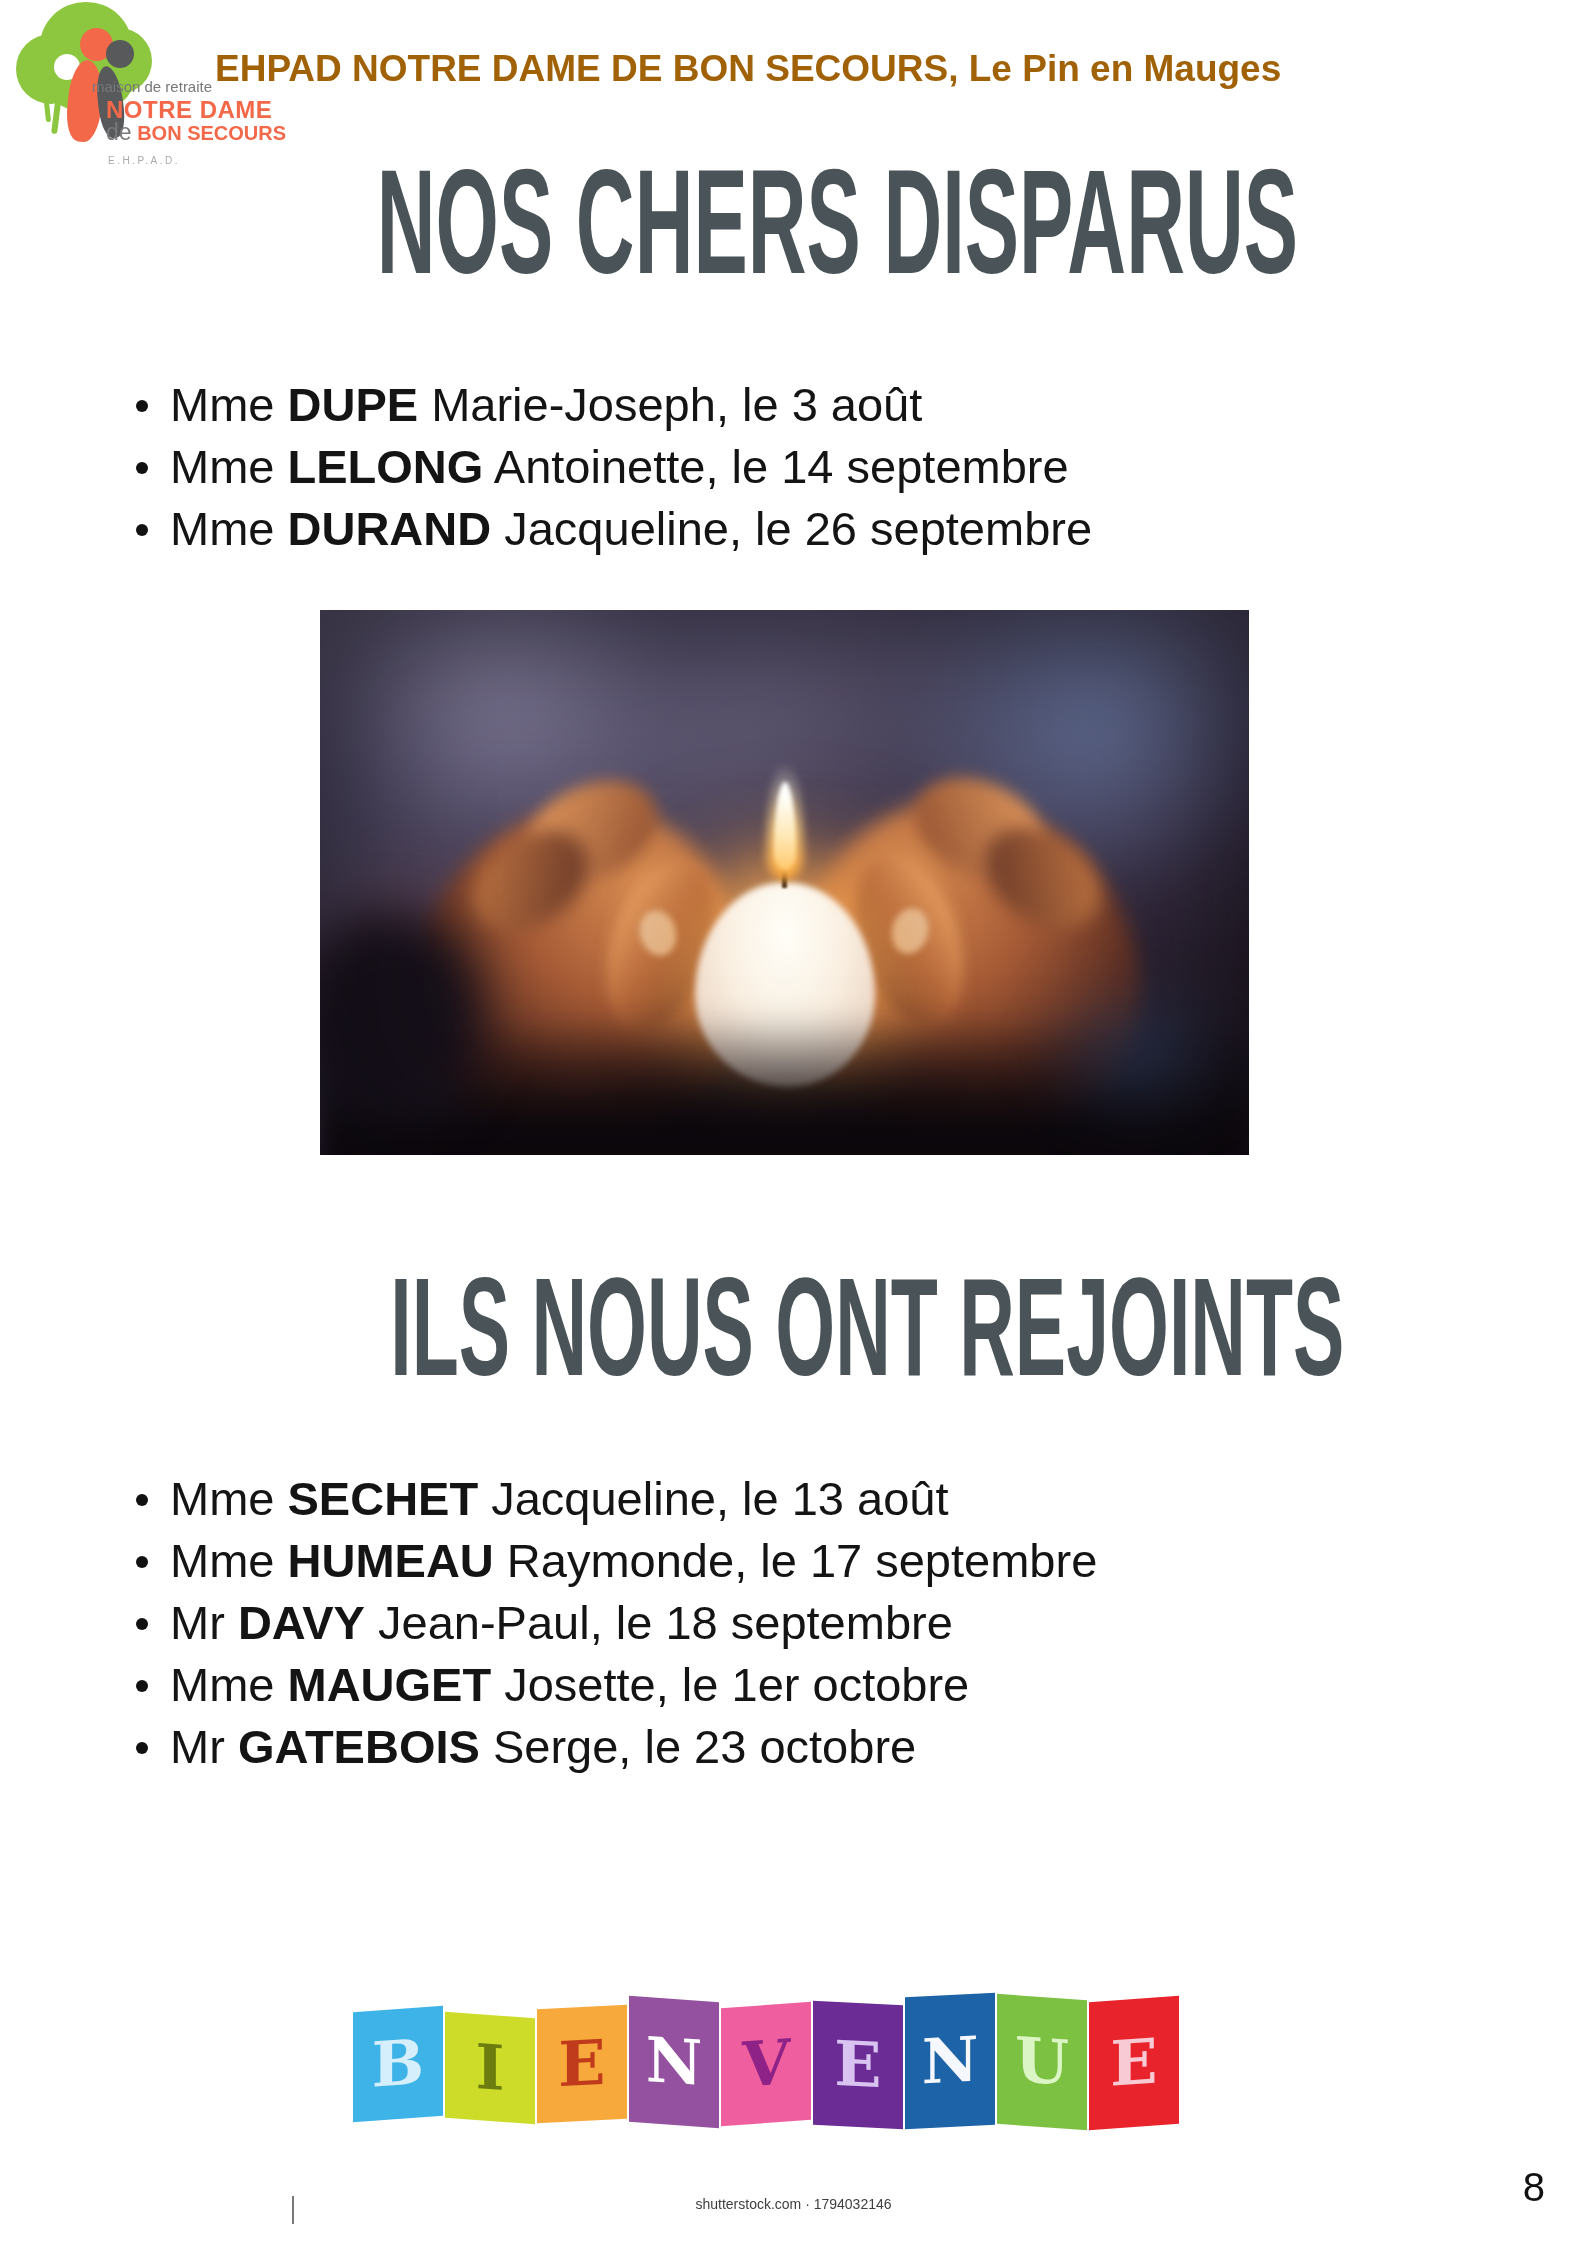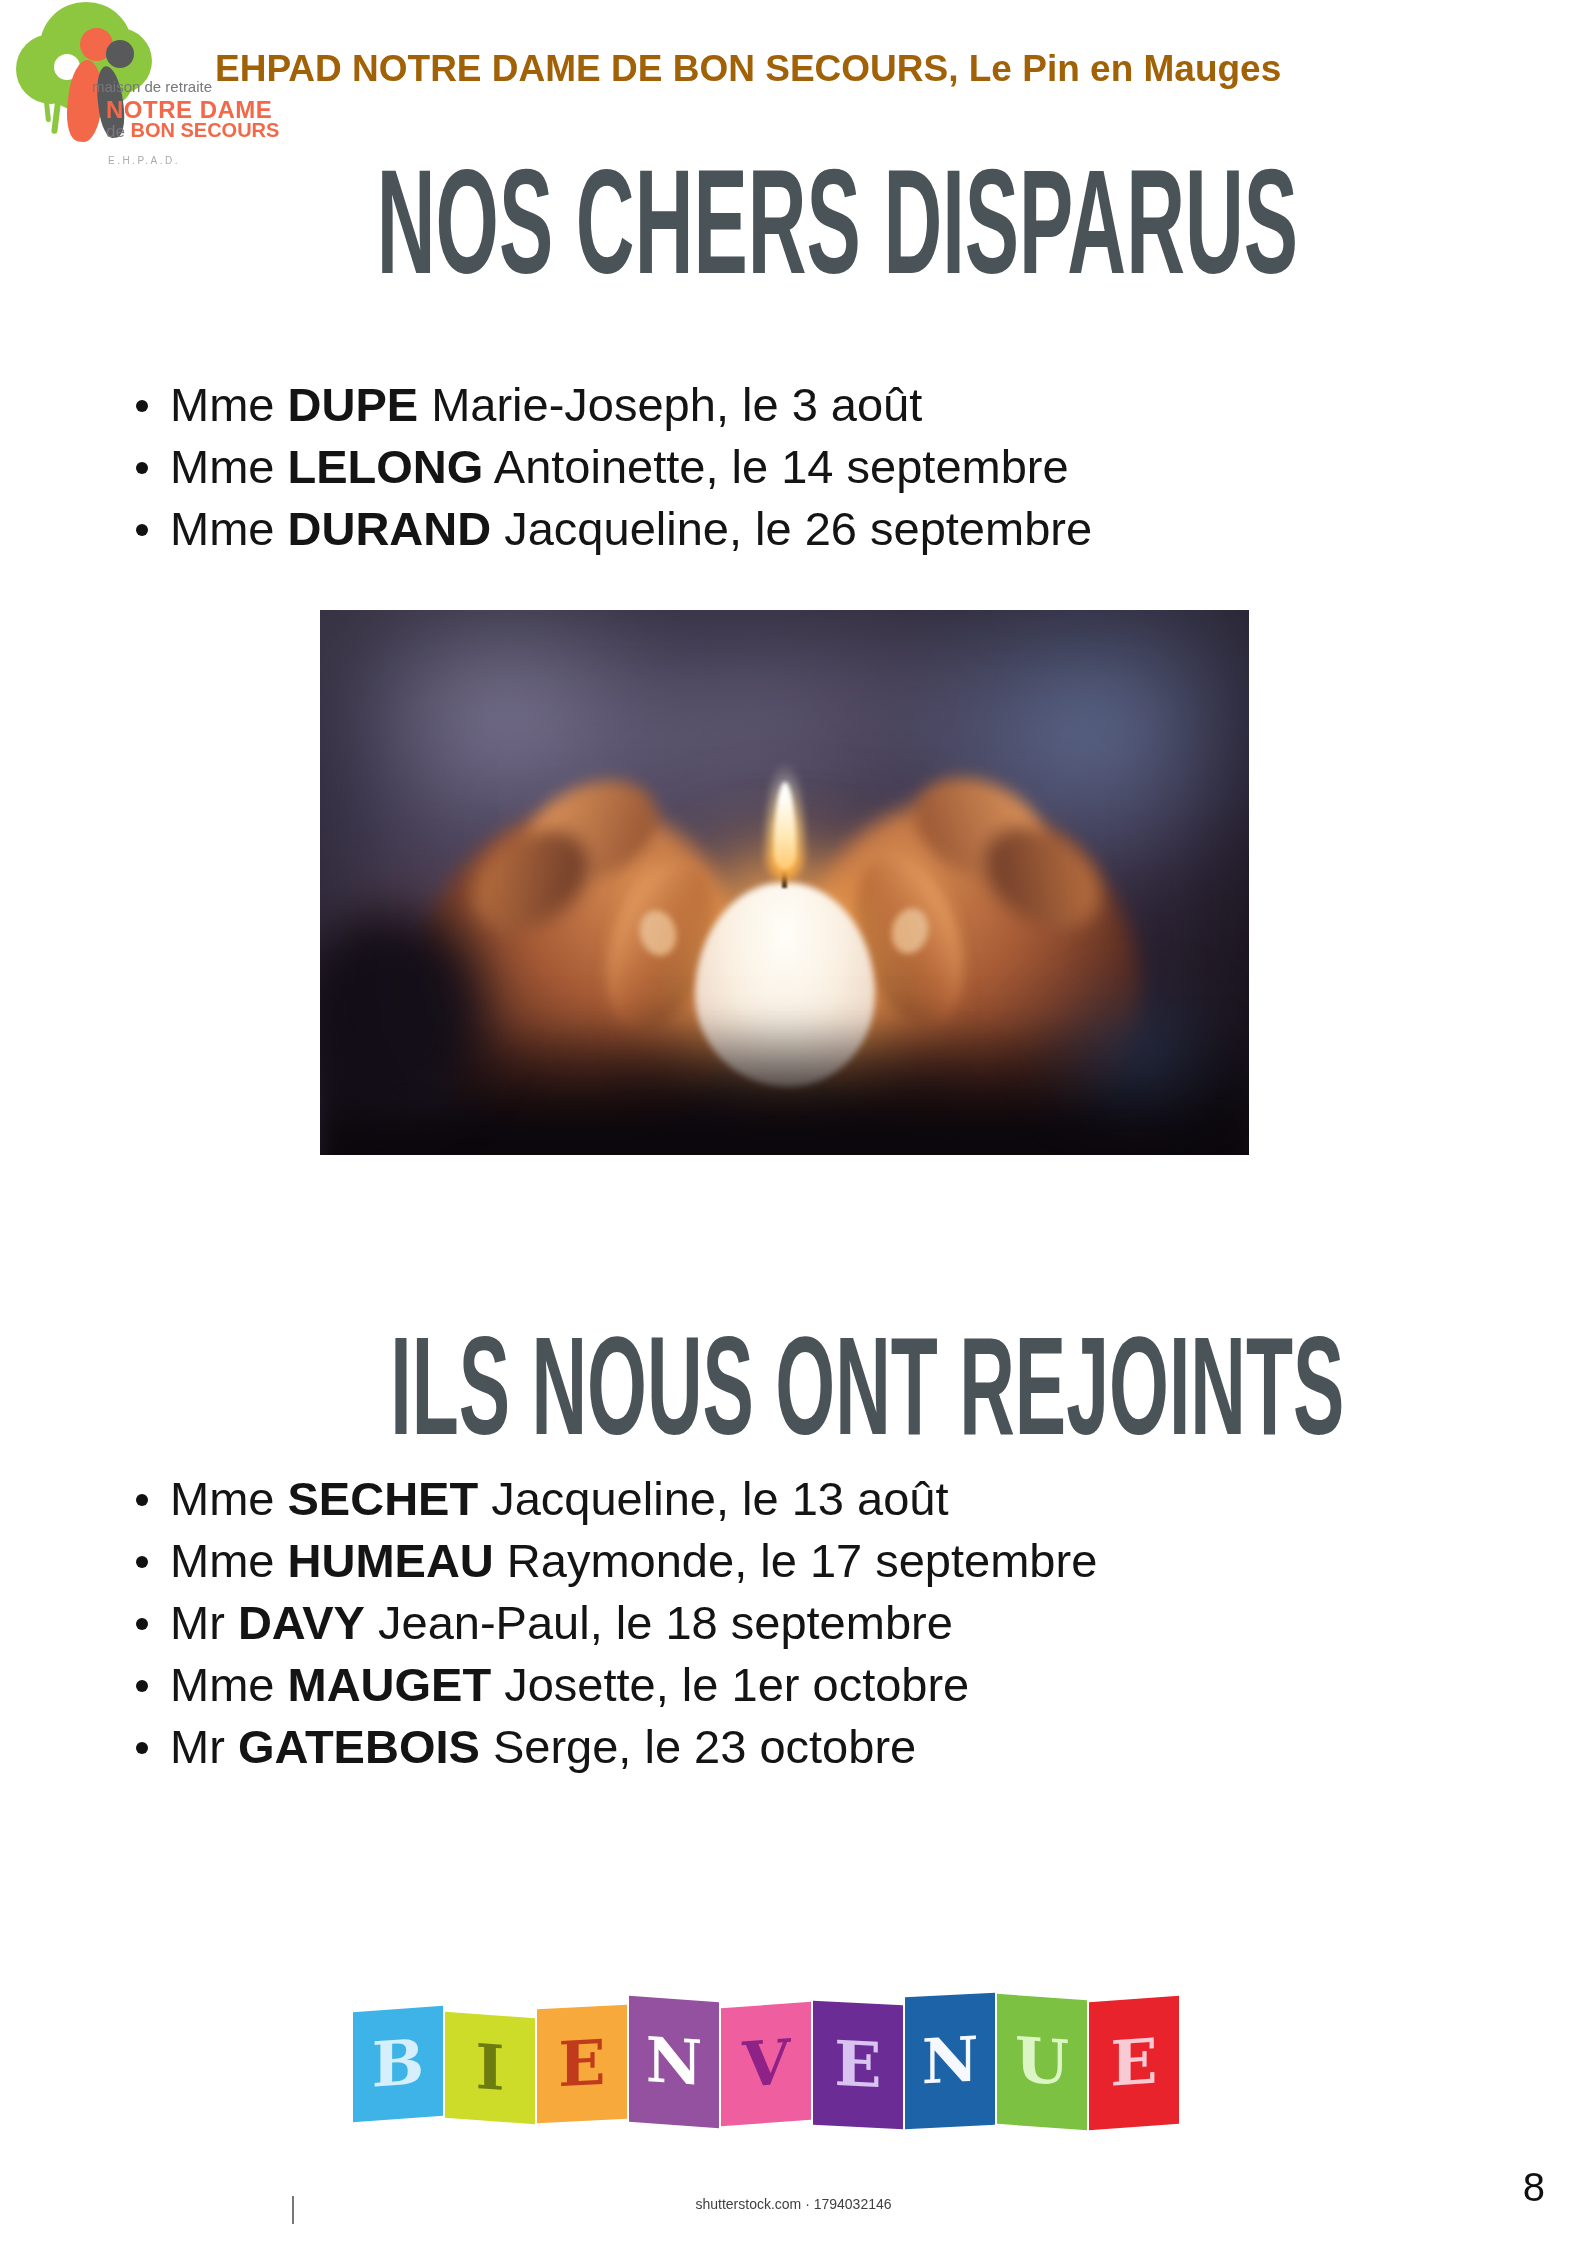--- a/index.html
+++ b/index.html
@@ -18,34 +18,34 @@
   .hole{left:44px; top:54px; width:26px; height:26px; border-radius:50%; background:#ffffff;}
   .stem1{left:44px; top:86px; width:6px; height:48px; border-radius:3px; background:#8dc63f; transform:rotate(7deg);}
   .stem2{left:34px; top:82px; width:5px; height:40px; border-radius:3px; background:#8dc63f; transform:rotate(-6deg);}
   .fig-orange-head{left:70px; top:28px; width:33px; height:33px; border-radius:50%; background:#f26849;}
   .fig-orange-body{left:58px; top:60px; width:34px; height:82px; border-radius:46% 54% 42% 42%; background:#f26849; transform:rotate(6deg);}
   .fig-gray-head{left:96px; top:40px; width:28px; height:28px; border-radius:50%; background:#58595b;}
   .fig-gray-body{left:88px; top:66px; width:25px; height:72px; border-radius:48% 52% 42% 42%; background:#58595b; transform:rotate(-7deg);}
   .logo-tagline{position:absolute; left:82px; top:78px; font-size:15px; color:#77787b; white-space:nowrap;}
   .logo-line1{position:absolute; left:96px; top:96px; font-size:24px; font-weight:bold; letter-spacing:.5px; color:#f26849; white-space:nowrap;}
   .logo-line2{position:absolute; left:96px; top:119px; font-size:20px; white-space:nowrap;}
-  .logo-line2 .de{color:#77787b; font-weight:normal; font-size:17px;}
+  .logo-line2 .de{color:#77787b; font-weight:normal; font-size:23px;}
   .logo-line2 .bs{color:#f26849; font-weight:bold;}
   .logo-sub{position:absolute; left:98px; top:155px; font-size:10px; letter-spacing:2.5px; color:#a8aaad;}
   
   .header-title{
     position:absolute; left:215px; top:48px; width:1340px;
     font-size:37px; font-weight:bold; color:#a16207; white-space:nowrap;
   }
   
   .h-big{position:absolute; left:0; width:100%; text-align:center; color:#4a5357; white-space:nowrap;}
   .h-big > span{display:inline-block; font-weight:bold; transform:scaleX(0.55); transform-origin:50% 50%; line-height:1;}
   .h-departed{top:148px;}
   .h-departed > span{font-size:148px;}
-  .h-arrivals{top:1316px;}
+  .h-arrivals{top:1257px;}
   .h-arrivals > span{font-size:140px;}
   
   ul.names{list-style:none; margin:0; padding:0; position:absolute; left:136px;}
   ul.names li{
     position:relative; padding-left:34px; line-height:62px;
     font-size:47px; color:#141414; font-weight:500; white-space:nowrap;
   }
   ul.names li::before{
     content:""; position:absolute; left:0; top:26px; width:12px; height:12px;
     border-radius:50%; background:#111;

